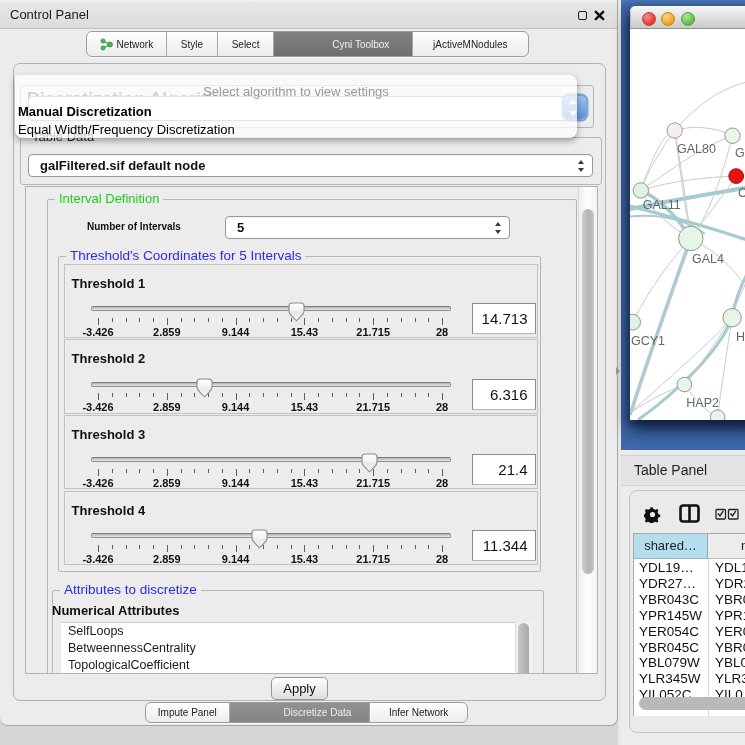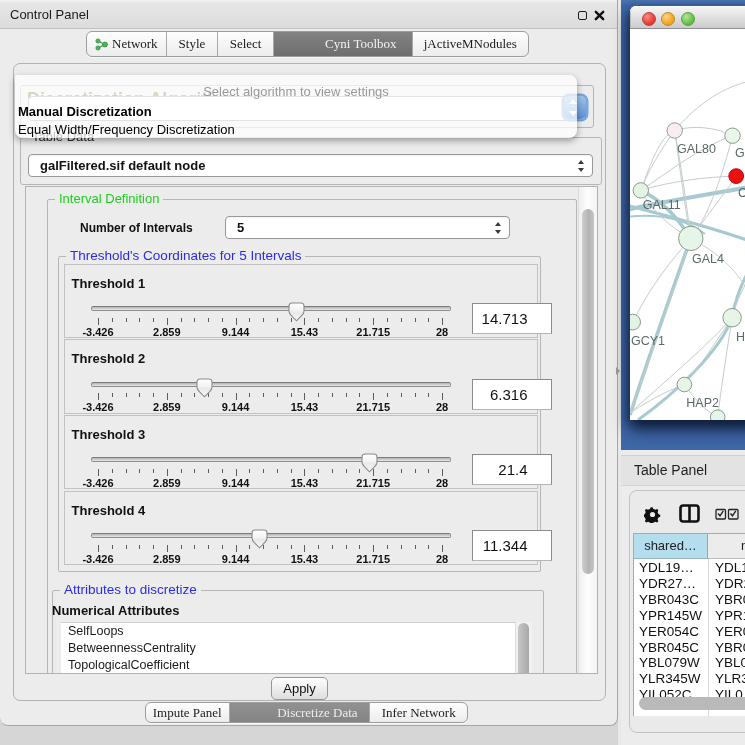--- a/index.html
+++ b/index.html
@@ -1,35 +1,35 @@
 <!DOCTYPE html>
 <html><head><meta charset="utf-8"><style>
 html,body{margin:0;padding:0;}
 #app{position:relative;width:745px;height:745px;overflow:hidden;background:#d6d6d6;
   font-family:"Liberation Sans",sans-serif;-webkit-font-smoothing:antialiased;}
 .abs{position:absolute;}
 .grp{position:absolute;border:1px solid #b6b6b6;border-radius:3px;}
 .grp>span{position:absolute;top:-8px;left:7px;background:#ececec;padding:0 4px;font-size:13px;line-height:14px;white-space:nowrap;}
 .seg{position:absolute;display:flex;border:1px solid #9d9d9d;border-radius:6px;overflow:hidden;
   background:linear-gradient(#fefefe,#ececec);box-shadow:0 1px 0 rgba(255,255,255,.6);}
-.seg>div{font-size:13px;color:#1c1c1c;text-align:center;border-right:1px solid #a8a8a8;
-  display:flex;align-items:center;justify-content:center;gap:4px;font-family:Liberation Serif, serif;}
+.seg>div{font-size:10px;color:#1c1c1c;text-align:center;border-right:1px solid #a8a8a8;
+  display:flex;align-items:center;justify-content:center;gap:4px;}
 .seg>div:last-child{border-right:none;}
 .seg>div.sel{background:linear-gradient(#828282,#6e6e6e);color:#f2f2f2;padding-left:36px;}
 .combo{position:absolute;background:#fff;border:1px solid #989898;border-radius:4px;
   font-size:13px;color:#111;box-shadow:inset 0 1px 2px rgba(0,0,0,.06);}
 .combo .txt{position:absolute;left:11px;top:0;bottom:0;display:flex;align-items:center;font-weight:bold;}
 .updn{position:absolute;right:7px;top:50%;width:7px;height:14px;margin-top:-7px;}
 .updn:before,.updn:after{content:"";position:absolute;left:0;border-left:3.5px solid transparent;border-right:3.5px solid transparent;}
 .updn:before{top:1px;border-bottom:4px solid #3a3a3a;}
 .updn:after{bottom:1px;border-top:4px solid #3a3a3a;}
 .tbox{position:absolute;left:37.5px;width:472px;height:72.5px;border:1px solid #c2c2c2;background:#ececec;}
 .tbox .tt{position:absolute;left:7px;top:11px;font-size:13px;font-weight:bold;color:#111;}
 .track{position:absolute;left:26.5px;width:358px;top:41.5px;height:3px;border:1px solid #8f8f8f;border-top-color:#7c7c7c;border-radius:2px;background:linear-gradient(#b2b2b2,#e8e8e8);}
-.vbox{position:absolute;left:407px;top:38.5px;width:55px;height:29px;background:#fff;border:1px solid #8b8b8b;border-bottom-color:#b5b5b5;font-size:15px;color:#111;text-align:right;line-height:29px;padding-right:23px;}
+.vbox{position:absolute;left:407px;top:38.5px;width:55px;height:29px;background:#fff;border:1px solid #8b8b8b;border-bottom-color:#b5b5b5;font-size:15px;color:#111;text-align:right;line-height:29px;padding-right:7px;}
 .tick{position:absolute;width:1px;background:#5d5d5d;top:53px;}
 .tick.mj{height:7px;}.tick.mn{height:4px;}
 .tlab{position:absolute;top:61px;font-size:11px;font-weight:bold;color:#111;transform:translateX(-50%);white-space:nowrap;}
 .thumb{position:absolute;top:37.5px;width:17px;height:20px;margin-left:-8.5px;}
 .lrow{font-size:12.5px;color:#1a1a1a;line-height:17px;padding-left:7px;white-space:nowrap;}
 .trow{position:absolute;left:0;width:200px;font-size:13.5px;color:#111;white-space:nowrap;}
 </style></head><body>
 <div id="app">
 
 <div class="abs" style="left:0;top:0;width:617px;height:725px;background:#ececec;border-right:1px solid #a6a6a6;border-bottom:1px solid #a6a6a6;border-radius:0 0 8px 8px;"></div>
@@ -72,21 +72,21 @@
 <div class="combo" style="left:28px;top:154px;width:563px;height:21px;">
   <div class="txt">galFiltered.sif default node</div>
       <div class="updn"></div>
 </div>
 
 <div class="abs" style="left:25px;top:186px;width:571px;height:486px;border:1px solid #b2b2b2;background:#ececec;overflow:hidden;">
 
   <div class="grp" style="left:21px;top:12px;width:528px;height:700px;border-radius:2px;">
         <span style="color:#1ccf1c;">Interval Definition</span>
       </div>
-  <div class="abs" style="left:54px;top:34px;font-size:12px;font-weight:bold;color:#111;">Number of Intervals</div>
+  <div class="abs" style="left:61px;top:34px;font-size:10px;font-weight:bold;color:#111;">Number of Intervals</div>
   <div class="combo" style="left:199px;top:29px;width:283px;height:21px;">
     <div class="txt">5</div>
         <div class="updn"></div>
   </div>
 
   <div class="grp" style="left:32px;top:69px;width:481px;height:314px;border-radius:2px;">
         <span style="color:#2a2af0;font-size:13.5px;">Threshold's Coordinates for 5 Intervals</span>
       </div>
 
   <svg width="0" height="0" style="position:absolute;">

